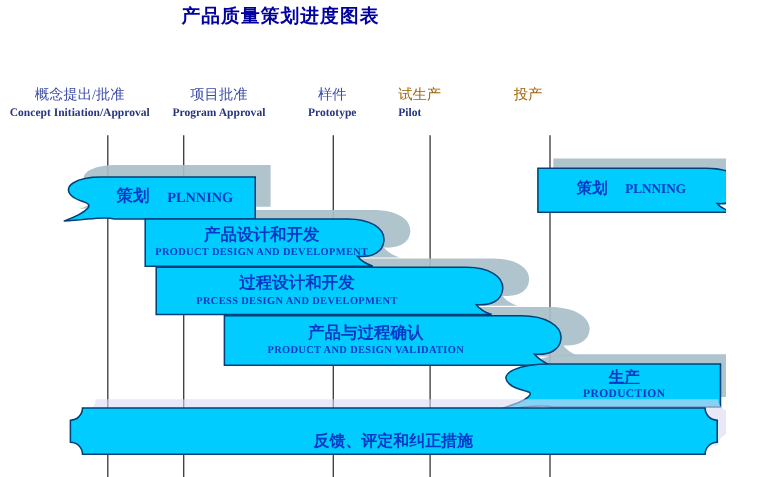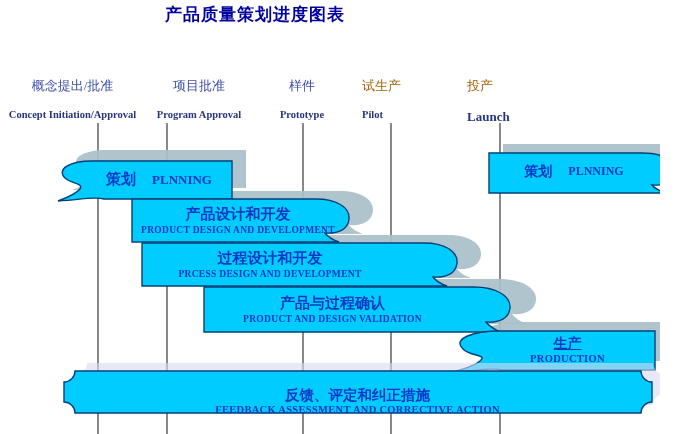--- a/index.html
+++ b/index.html
@@ -9,21 +9,21 @@
   .shadow{fill:#A9BFC9;fill-opacity:.92;stroke:none;}
   .shadow-light{fill:#D9D9F2;fill-opacity:.6;stroke:none;}
   .banner{fill:#00CCFF;stroke:#004078;stroke-width:1.4;}
   .mline{stroke:#3A3A3A;stroke-width:1.2;}
   .t{position:absolute;color:#0038C8;z-index:3;line-height:1.15;}
   .title{left:100px;top:5px;width:310px;text-align:center;
          font-family:"Liberation Sans",sans-serif;font-weight:bold;font-size:17px;
          color:#0000A0;letter-spacing:1px;}
   .ms{position:absolute;top:77px;text-align:center;z-index:3;}
   .ms .zh{font-size:13px;font-weight:normal;color:#3B4CA8;display:block;}
-  .ms .en{font-size:10.5px;font-weight:bold;color:#26357E;display:block;margin-top:14px;}
+  .ms .en{font-size:10.5px;font-weight:bold;color:#26357E;display:block;margin-top:2px;}
   .ms.faded .zh{color:#a16207;}
   .ms.big-en .en{font-size:13px;}
   .bt{display:flex;flex-direction:column;align-items:center;justify-content:center;}
   .bt .zh{font-size:15px;font-weight:bold;}
   .bt .en{font-size:9.5px;font-weight:bold;margin-top:1px;letter-spacing:.3px;}
   .bt-row{display:flex;flex-direction:row;align-items:center;justify-content:center;gap:16px;}
   .bt-row .zh{font-size:15px;font-weight:bold;}
   .bt-row .en{font-size:13px;font-weight:bold;}
 </style>
 </head>
@@ -84,21 +84,20 @@
   <div class="ms" style="left:258px;width:88px;">
     <span class="zh">样件</span>
     <span class="en">Prototype</span>
   </div>
   <div class="ms faded" style="left:362px;width:80px;text-align:left;">
     <span class="zh">试生产</span>
     <span class="en">Pilot</span>
   </div>
   <div class="ms faded big-en" style="left:467px;width:90px;text-align:left;">
     <span class="zh">投产</span>
-    <span class="en">Launch</span>
   </div>
 
   <div class="t bt-row" style="left:90px;top:163px;width:138px;height:34px;">
     <span class="zh">策划</span>
     <span class="en">PLNNING</span>
   </div>
 
   <div class="t bt" style="left:138px;top:201px;width:200px;height:40px;">
     <span class="zh">产品设计和开发</span>
     <span class="en">PRODUCT DESIGN AND DEVELOPMENT</span>
@@ -114,21 +113,20 @@
     <span class="en">PRODUCT  AND  DESIGN  VALIDATION</span>
   </div>
 
   <div class="t bt" style="left:490px;top:332px;width:155px;height:37px;">
     <span class="zh" style="font-size:14px;text-decoration:underline;">生产</span>
     <span class="en" style="font-size:10.5px;">PRODUCTION</span>
   </div>
 
   <div class="t bt" style="left:70px;top:382px;width:575px;height:39px;text-align:center;">
     <span class="zh" style="font-size:14.5px;">反馈、评定和纠正措施</span>
-    <span class="en" style="font-size:10.5px;">FEEDBACK ASSESSMENT AND CORRECTIVE ACTION</span>
   </div>
 
   <div class="t bt-row" style="left:498px;top:155px;width:152px;height:34px;">
     <span class="zh" style="font-size:14px;">策划</span>
     <span class="en" style="font-size:12px;">PLNNING</span>
   </div>
 
 </div>
 
 </body></html>

